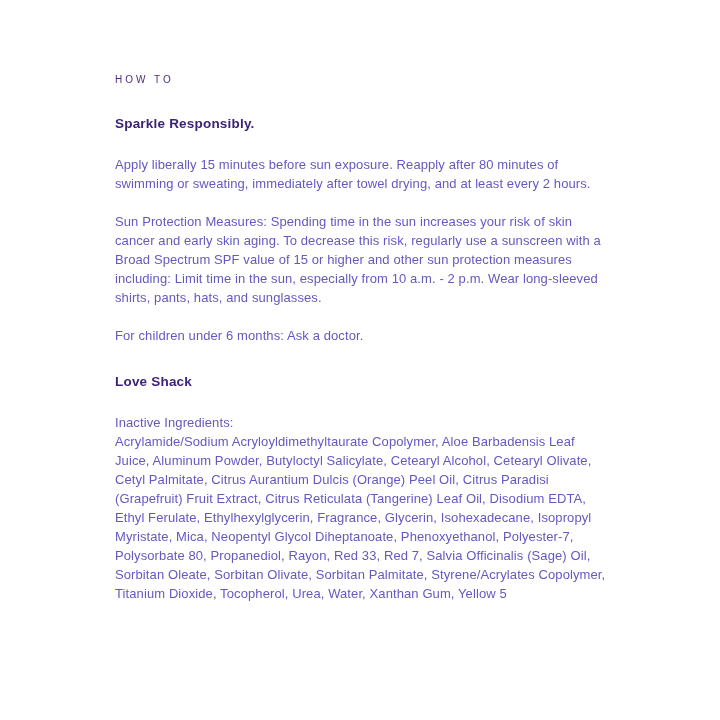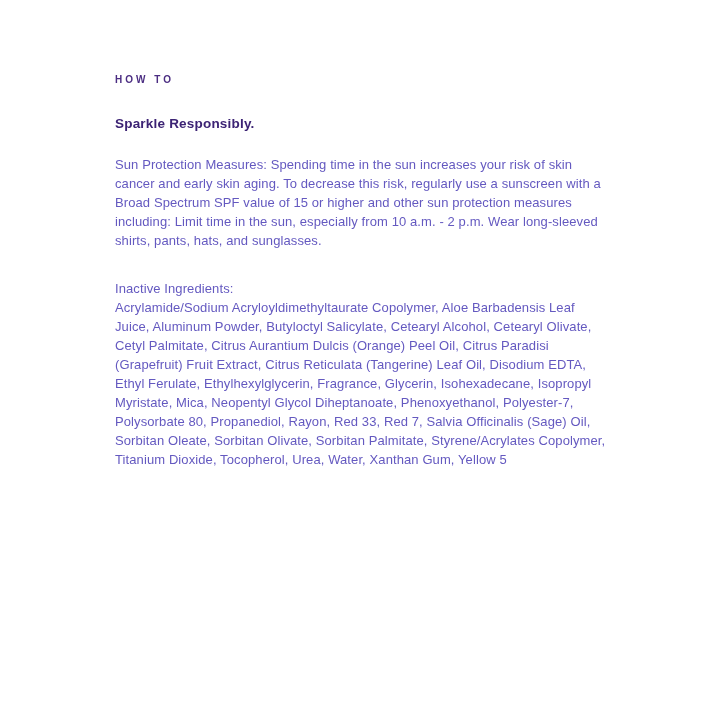--- a/index.html
+++ b/index.html
@@ -22,21 +22,21 @@
   }
   .section {
     margin: 0;
   }
   .section.ingredients {
     margin-top: 29px;
   }
   .eyebrow {
     margin: 0 0 31px 0;
     font-size: 10px;
-    font-weight: bold;
+    font-weight: normal;
     letter-spacing: 3px;
     text-transform: uppercase;
     color: #4b2d82;
   }
   .title {
     margin: 0 0 24px 0;
     font-size: 13.5px;
     font-weight: bold;
     letter-spacing: 0.2px;
     color: #3c2374;
@@ -54,20 +54,23 @@
   }
 </style>
 </head>
 <body>
 
 <div class="page">
 
   <section class="section">
     <h4 class="eyebrow">HOW TO</h4>
     <h3 class="title">Sparkle Responsibly.</h3>
+    <p class="body">Apply liberally 15 minutes before sun exposure. Reapply after 80 minutes of swimming or sweating, immediately after towel drying, and at least every 2 hours.</p>
     <p class="body">Sun Protection Measures: Spending time in the sun increases your risk of skin cancer and early skin aging. To decrease this risk, regularly use a sunscreen with a Broad Spectrum SPF value of 15 or higher and other sun protection measures including: Limit time in the sun, especially from 10 a.m. - 2 p.m. Wear long-sleeved shirts, pants, hats, and sunglasses.</p>
+    <p class="body">For children under 6 months: Ask a doctor.</p>
   </section>
 
   <section class="section ingredients">
+    <h3 class="title">Love Shack</h3>
     <p class="body"><span>Inactive Ingredients:</span><br><span>Acrylamide/Sodium Acryloyldimethyltaurate Copolymer, Aloe Barbadensis Leaf Juice, Aluminum Powder, Butyloctyl Salicylate, Cetearyl Alcohol, Cetearyl Olivate, Cetyl Palmitate, Citrus Aurantium Dulcis (Orange) Peel Oil, Citrus Paradisi (Grapefruit) Fruit Extract, Citrus Reticulata (Tangerine) Leaf Oil, Disodium EDTA, Ethyl Ferulate, Ethylhexylglycerin, Fragrance, Glycerin, Isohexadecane, Isopropyl Myristate, Mica, Neopentyl Glycol Diheptanoate, Phenoxyethanol, Polyester-7, Polysorbate 80, Propanediol, Rayon, Red 33, Red 7, Salvia Officinalis (Sage) Oil, Sorbitan Oleate, Sorbitan Olivate, Sorbitan Palmitate, Styrene/Acrylates Copolymer, Titanium Dioxide, Tocopherol, Urea, Water, Xanthan Gum, Yellow 5</span></p>
   </section>
 
 </div>
 
 </body></html>

